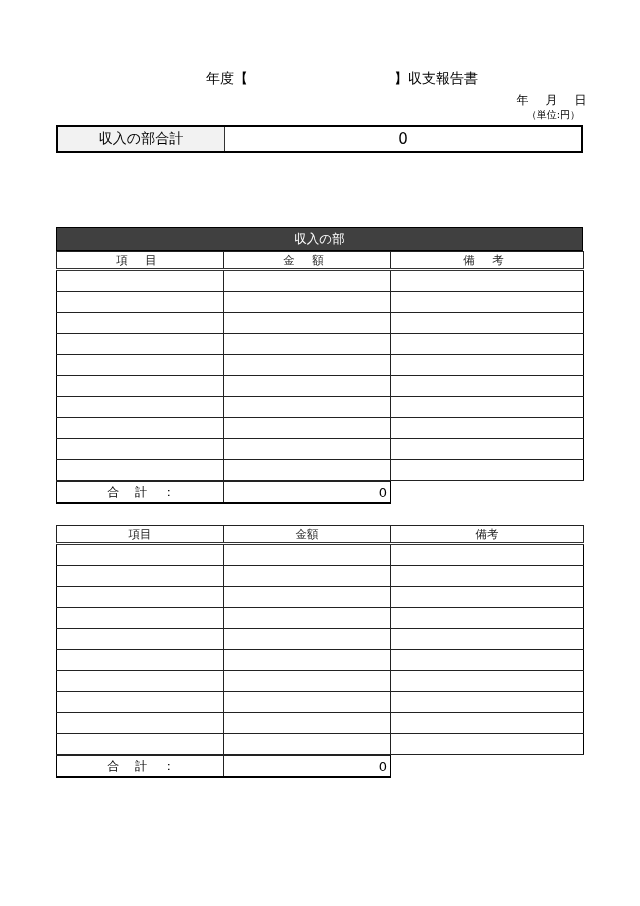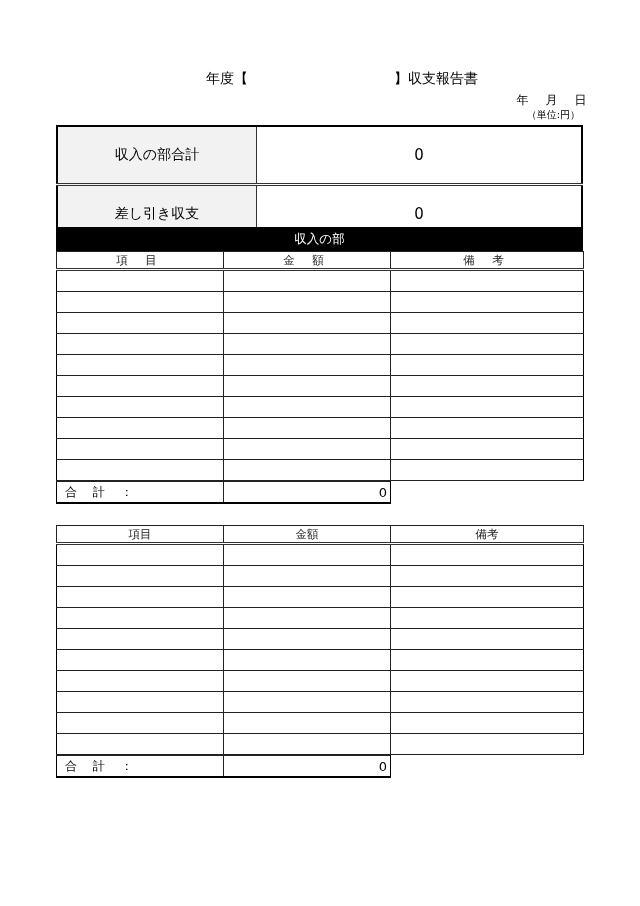--- a/index.html
+++ b/index.html
@@ -13,50 +13,50 @@
   .date span { display: inline-block; width: 29px; text-align: center; }
   .title { top: 70px; left: 180px; font-size: 14px; white-space: nowrap; margin-left: 26px; }
   .title .gap { display: inline-block; width: 146px; }
   .unit { top: 108px; right: 60px; font-size: 10px; text-align: center; }
 
   table { border-collapse: collapse; }
   .summary {
     position: absolute; top: 125px; left: 56px; width: 527px;
     border: 2px solid #000;
   }
-  .summary td { height: 24px; border: 1px solid #333; font-size: 14px; padding: 16px; }
+  .summary td { height: 24px; border: 1px solid #333; font-size: 14px; padding: 0; }
   .summary td.lbl { width: 166px; background: #f2f2f2; text-align: center; }
   .summary td.val { text-align: center; font-size: 15px; }
   .summary tr.dbl td { border-top: 3px double #333; }
 
   .section {
     position: absolute; left: 56px; width: 527px;
   }
   .band {
-    background: #000000; color: #fff; text-align: center; font-size: 12.5px;
+    background: #404040; color: #fff; text-align: center; font-size: 12.5px;
     height: 22px; line-height: 22px; border: 1px solid #000;
   }
   .grid { width: 527px; table-layout: fixed; }
   .grid th {
     font-weight: normal; font-size: 11.5px; height: 16px; border: 1px solid #222;
     border-bottom: 3px double #333; padding: 0; color: #222;
   }
   .grid th.spaced { letter-spacing: 7px; }
   .grid td { height: 20px; border: 1px solid #222; padding: 0; }
   .grid td.c1 { border-left: 1.5px solid #000; }
   .grid td.c3 { border-right: 1.5px solid #000; }
   .grid col.w1 { width: 167px; }
   .grid col.w2 { width: 167px; }
   .grid col.w3 { width: 193px; }
   .total-table { width: 334px; table-layout: fixed; }
   .total-table td {
     height: 20px; border: 1px solid #222; border-bottom: 2px solid #000; padding: 0 4px;
     font-size: 12px;
   }
-  .total-table td.lbl { text-align: left; letter-spacing: 6px; padding-right: 0; border-left: 1.5px solid #000; padding-left: 8px; }
+  .total-table td.lbl { text-align: center; letter-spacing: 6px; padding-right: 0; border-left: 1.5px solid #000; padding-left: 8px; }
   .total-table td.val { text-align: right; font-size: 13px; padding-right: 3px; border-right: 1.5px solid #000; }
 </style>
 </head>
 <body>
 
 <div class="abs date">
   <span>年</span><span>月</span><span>日</span>
 </div>
 
 <div class="abs title">
@@ -64,24 +64,20 @@
 </div>
 
 <div class="abs unit">（単位:円）</div>
 
 <table class="summary">
   <tbody>
       <tr>
     <td class="lbl">収入の部合計</td>
     <td class="val">0</td>
   </tr>
-  <tr class="dbl">
-    <td class="lbl">差し引き収支</td>
-    <td class="val">0</td>
-  </tr>
 </tbody>
   </table>
 
 <div class="section" style="top:227px;">
   <div class="band">収入の部</div>
   <table class="grid">
     <colgroup>
         <col class="w1">
         <col class="w2">
         <col class="w3">

